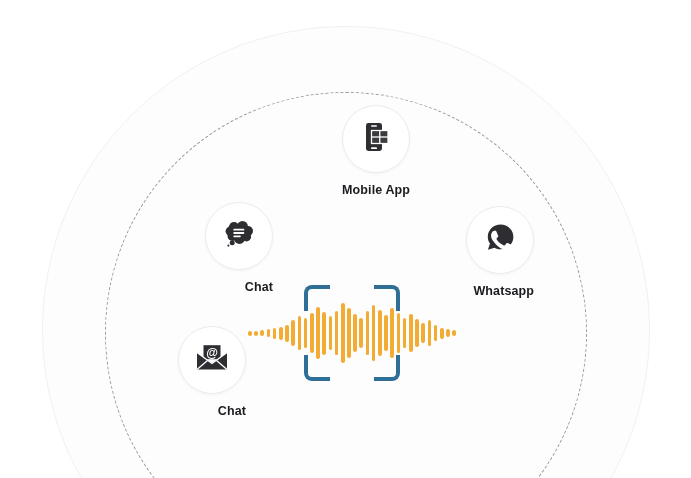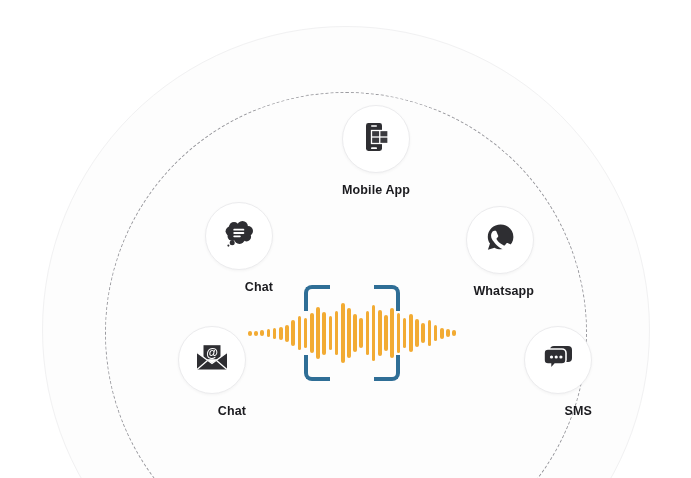--- a/index.html
+++ b/index.html
@@ -189,34 +189,20 @@
           <text x="18" y="14.6" font-family="'Liberation Sans', sans-serif" font-size="12" font-weight="bold" fill="#ffffff" text-anchor="middle">@</text>
           <path d="M3 10.5 L18 21 L33 10.5 L33 27.5 L3 27.5 Z" fill="#2e2e32"></path>
           <path d="M3 10.5 L18 21.5 L33 10.5" fill="none" stroke="#ffffff" stroke-width="1.4"></path>
           <path d="M3 27.5 L13.5 18.5 M33 27.5 L22.5 18.5" stroke="#ffffff" stroke-width="1.3" fill="none"></path>
         </svg>
       </span>
     </div>
     <div class="node-label">Chat</div>
   </div>
 
-  <div class="node node-sms">
-    <div class="node-circle">
-      <span>
-        <svg width="34" height="32" viewBox="0 0 34 32">
-          <path d="M13 4 h14 a4 4 0 0 1 4 4 v8 a4 4 0 0 1 -4 4 h-14 a4 4 0 0 1 -4 -4 v-8 a4 4 0 0 1 4 -4 z" fill="#2e2e32"></path>
-          <path d="M7 7 h14 a4 4 0 0 1 4 4 v7 a4 4 0 0 1 -4 4 h-7 l-4.5 5 v-5 h-2.5 a4 4 0 0 1 -4 -4 v-7 a4 4 0 0 1 4 -4 z" fill="#2e2e32" stroke="#ffffff" stroke-width="1.6"></path>
-          <circle cx="10.5" cy="15" r="1.6" fill="#ffffff"></circle>
-          <circle cx="15.2" cy="15" r="1.6" fill="#ffffff"></circle>
-          <circle cx="19.9" cy="15" r="1.6" fill="#ffffff"></circle>
-        </svg>
-      </span>
-    </div>
-    <div class="node-label">SMS</div>
-  </div>
 
   <div class="center-wrap">
     <div class="bracket tl"></div>
     <div class="bracket tr"></div>
     <div class="bracket bl"></div>
     <div class="bracket br"></div>
     <div class="waveform" id="waveform">
         <div class="wbar" style="height: 5px; background: rgb(242, 171, 51);"></div>
         <div class="wbar" style="height: 5px; background: rgb(242, 171, 51);"></div>
         <div class="wbar" style="height: 6px; background: rgb(242, 171, 51);"></div>

